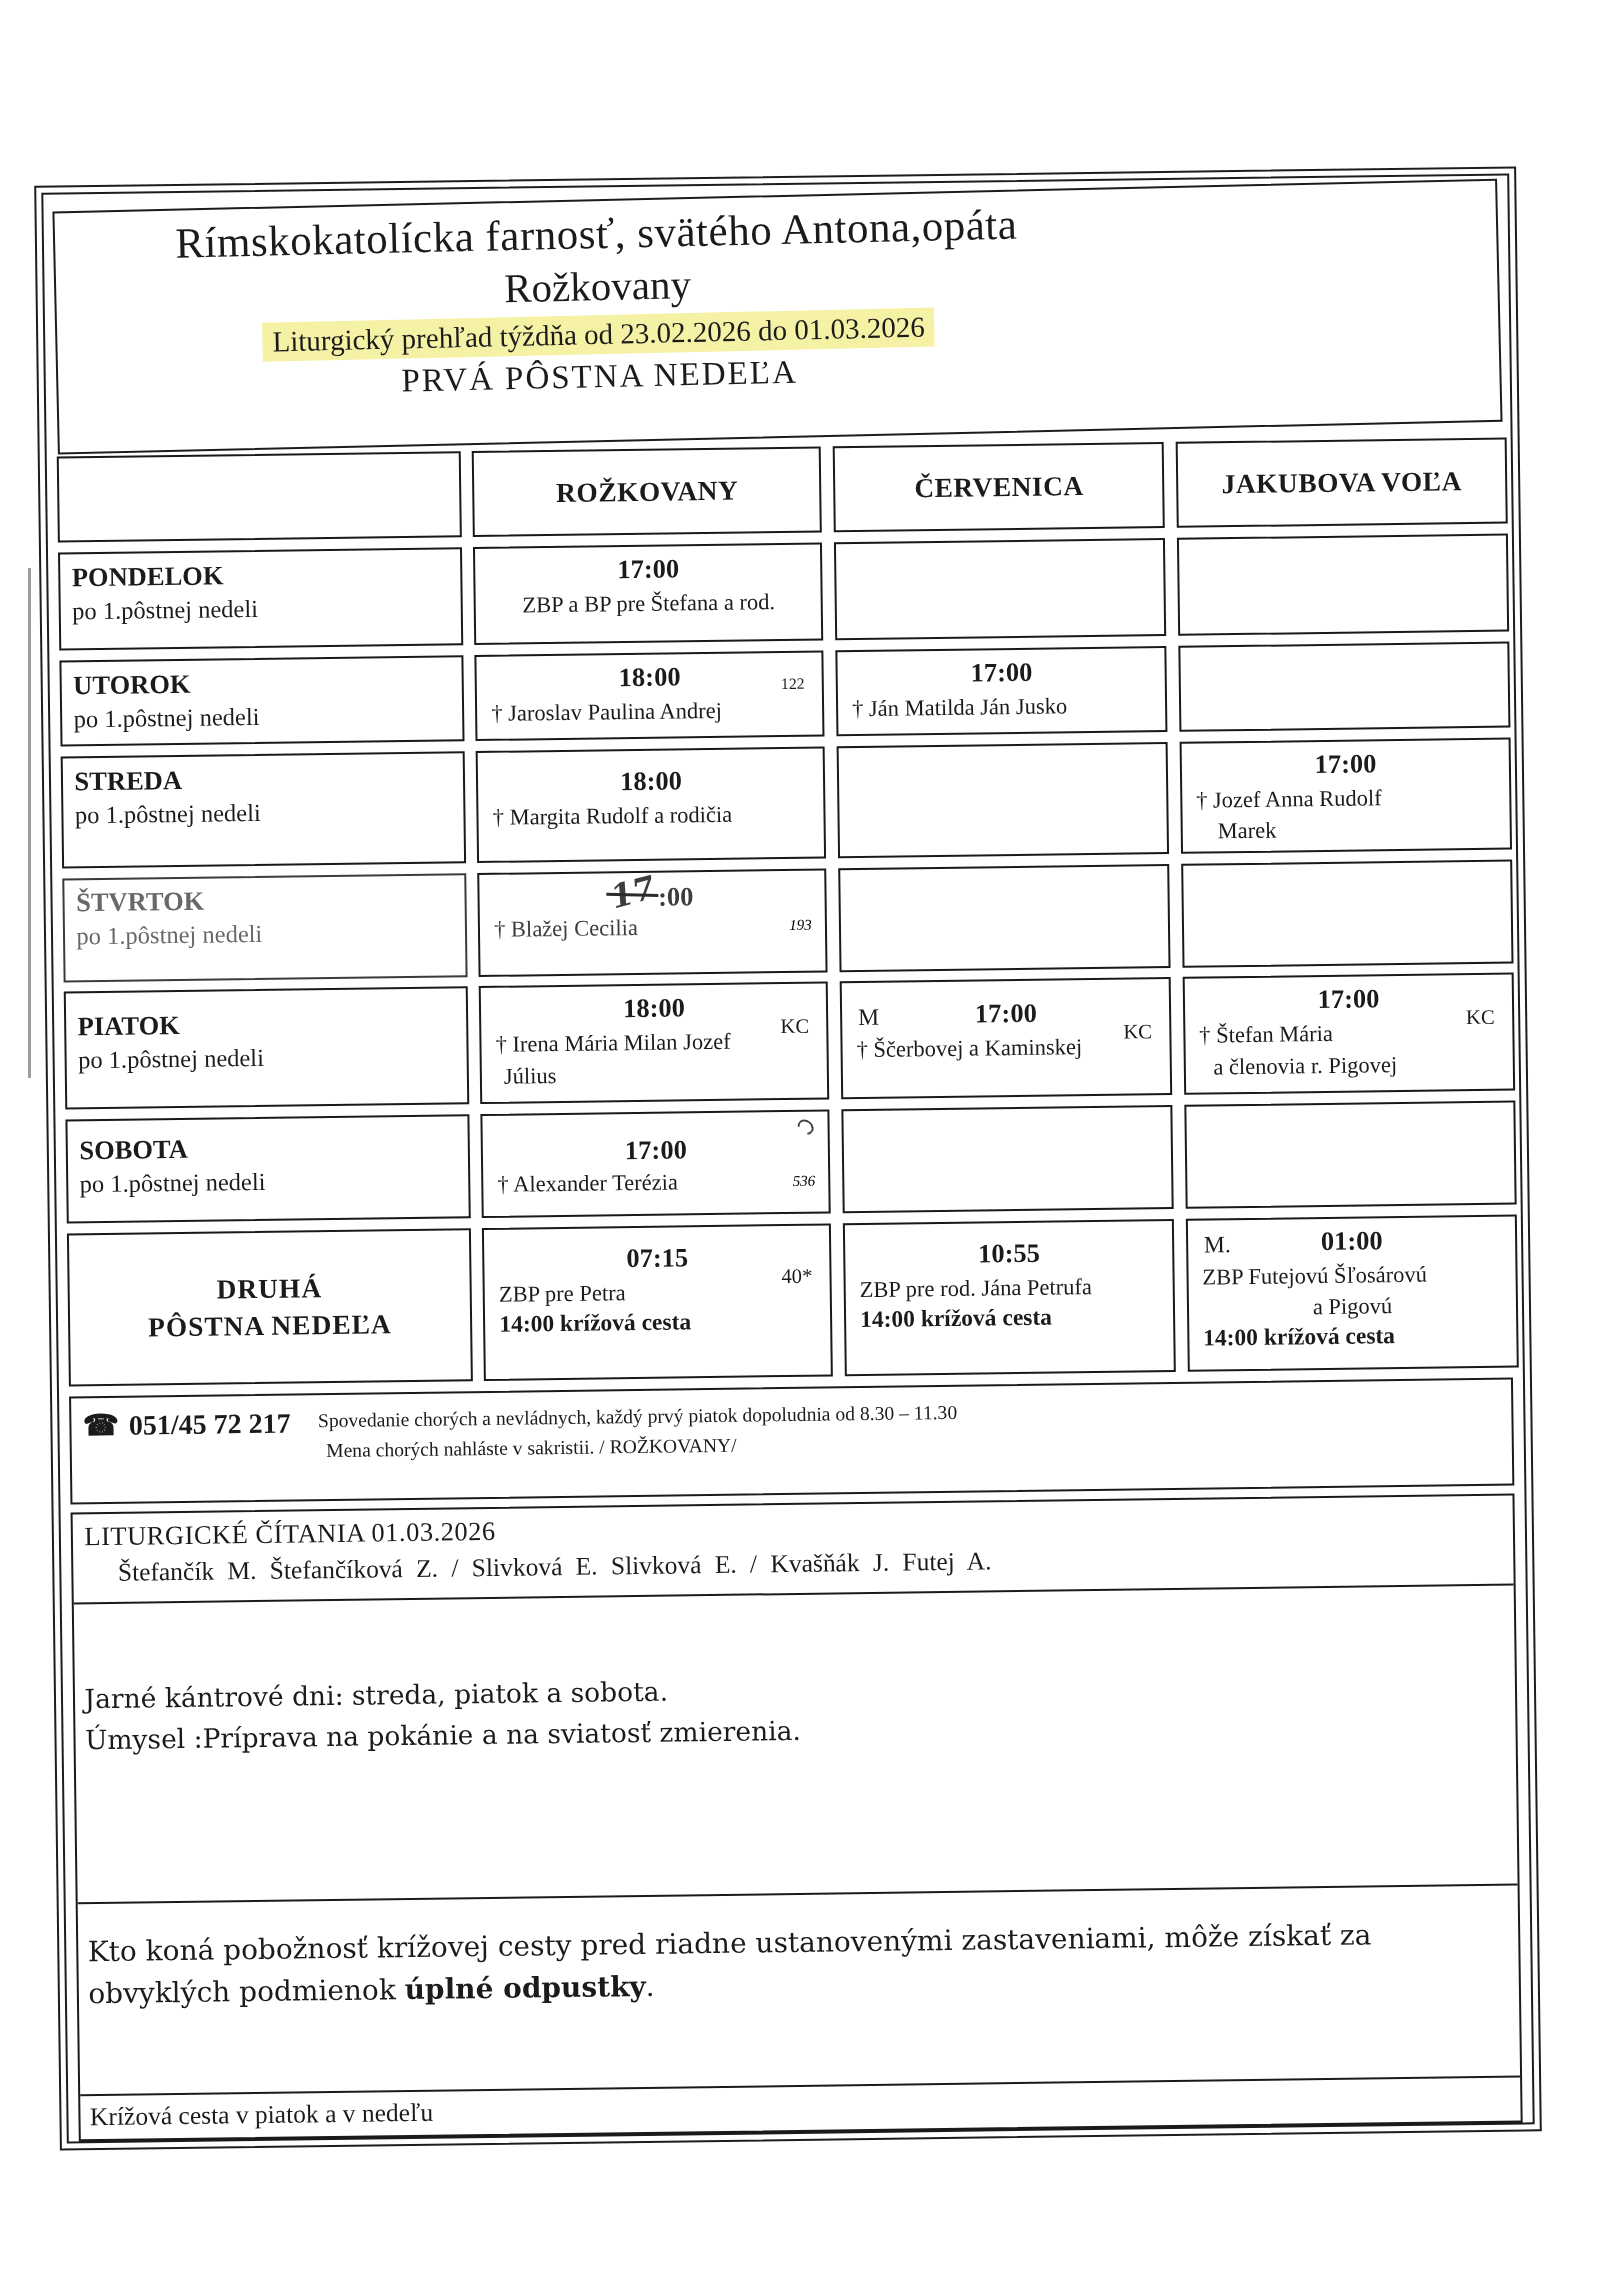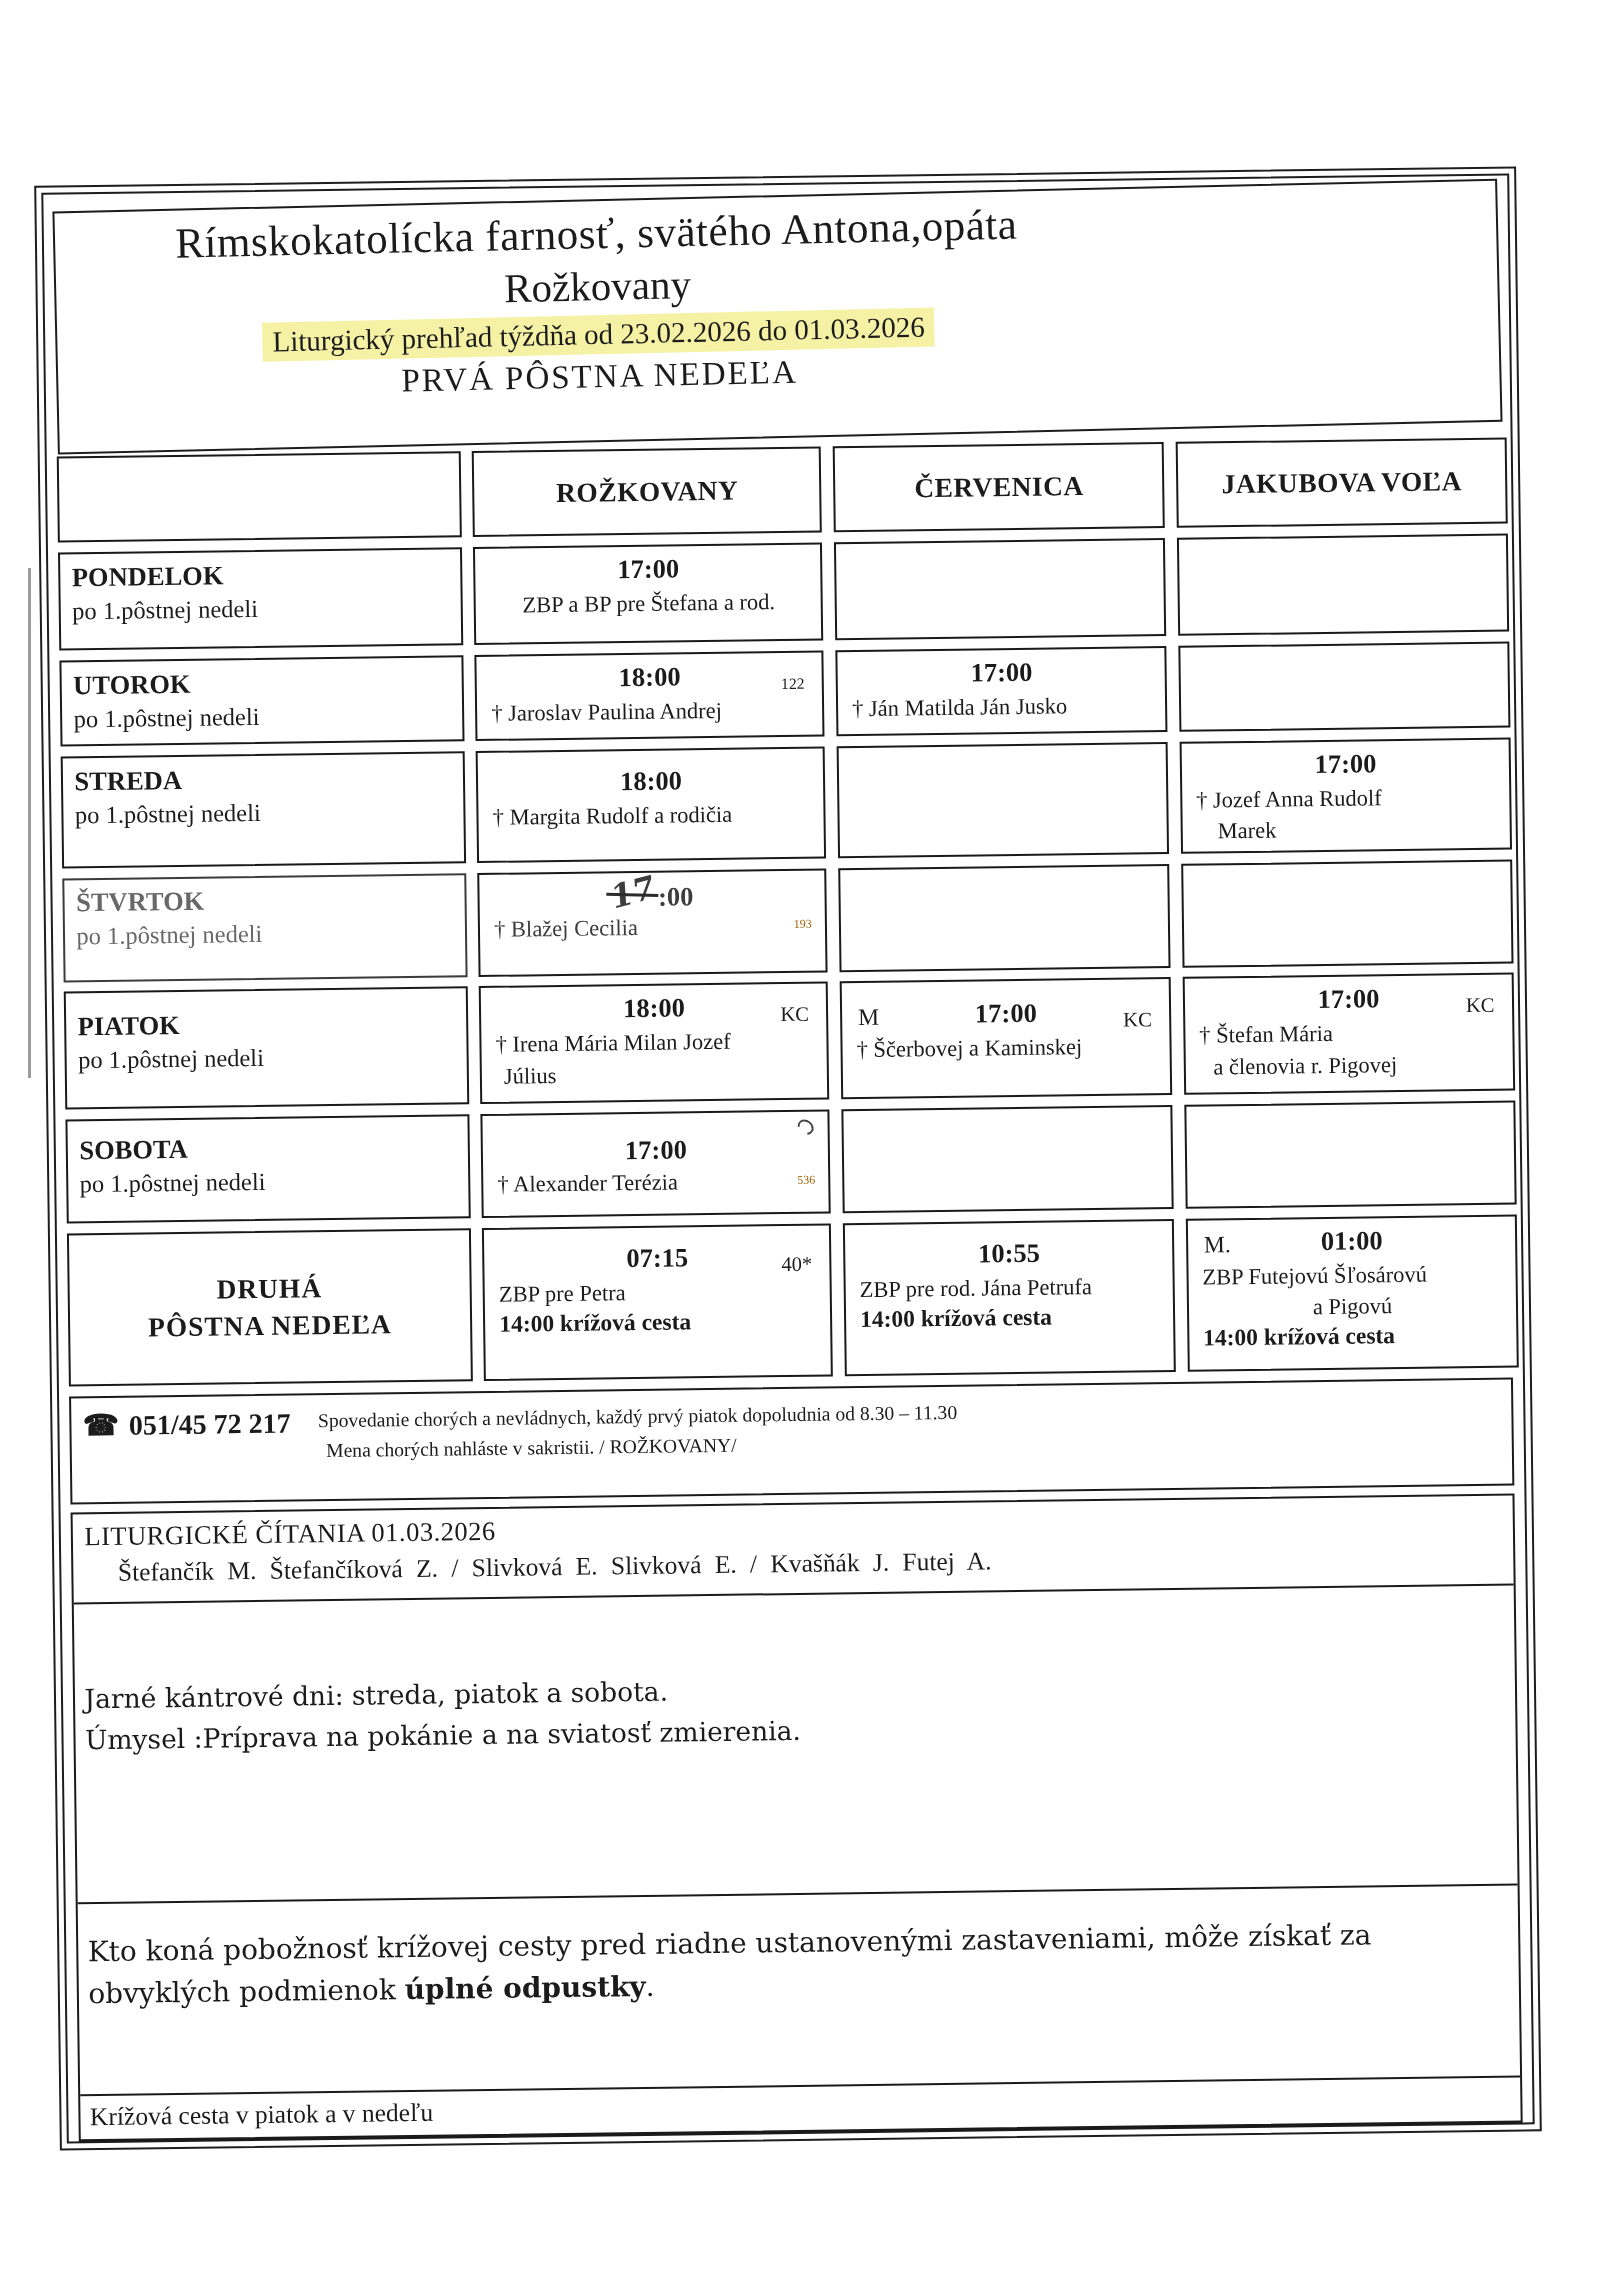--- a/index.html
+++ b/index.html
@@ -31,27 +31,27 @@
              font-weight: bold; font-size: 27.4px; letter-spacing: 0.5px; }
   .label { padding: 7.8px 11.8px; }
   .day { font-weight: bold; font-size: 26.5px; }
   .sub { font-size: 24.5px; margin-top: 3.9px; }
   .sunday-label { display: flex; flex-direction: column; align-items: center; justify-content: center; }
   .sunday-line { font-weight: bold; font-size: 27.4px; letter-spacing: 1px; line-height: 1.35; }
 
   .mass { padding: 4.9px 5.9px; }
   .time-row { position: relative; text-align: center; font-weight: bold; font-size: 26.5px; line-height: 35px; height: 35px; }
   .pre { position: absolute; left: 9.8px; top: 2px; font-weight: normal; font-size: 23.5px; }
-  .side { position: absolute; right: 11.8px; top: 8px; font-weight: normal; font-size: 20.6px; }
+  .side { position: absolute; right: 11.8px; top: 20px; font-weight: normal; font-size: 20.6px; }
   .side.sm { font-size: 15.7px; top: 7.8px; }
   .line { font-size: 22.5px; line-height: 1.3; padding-left: 7.8px; margin-top: 2px; }
   .line.indent { padding-left: 29px; }
   .line.center { text-align: center; padding-left: 0; }
   .line-flex { display: flex; justify-content: space-between; padding: 0 7.8px; font-size: 22.5px; margin-top: 2px; }
-  .tag-num { font-size: 12px; color: #a16207; padding-top: 4.9px; }
+  .tag-num { font-size: 15px; color: #000000; padding-top: 4.9px; font-style: italic; }
   .bline { font-weight: bold; font-size: 23.5px; padding-left: 7.8px; margin-top: 2px; }
 
   .faded-label { color: #4e4e4e; opacity: .85; }
   .faded-cell { color: #3d3d3d; }
 
   .hand { display: inline-block; font-family: "DejaVu Serif", serif; font-style: italic; font-weight: bold;
           font-size: 32px; transform: rotate(-14deg) translateY(-2.9px); position: relative; margin-right: 2px; }
   .hand::after { content: ""; position: absolute; left: -4.9px; right: -2.9px; top: 52%; height: 2.9px;
                  background: #2b2b2b; transform: rotate(16deg); }
 

